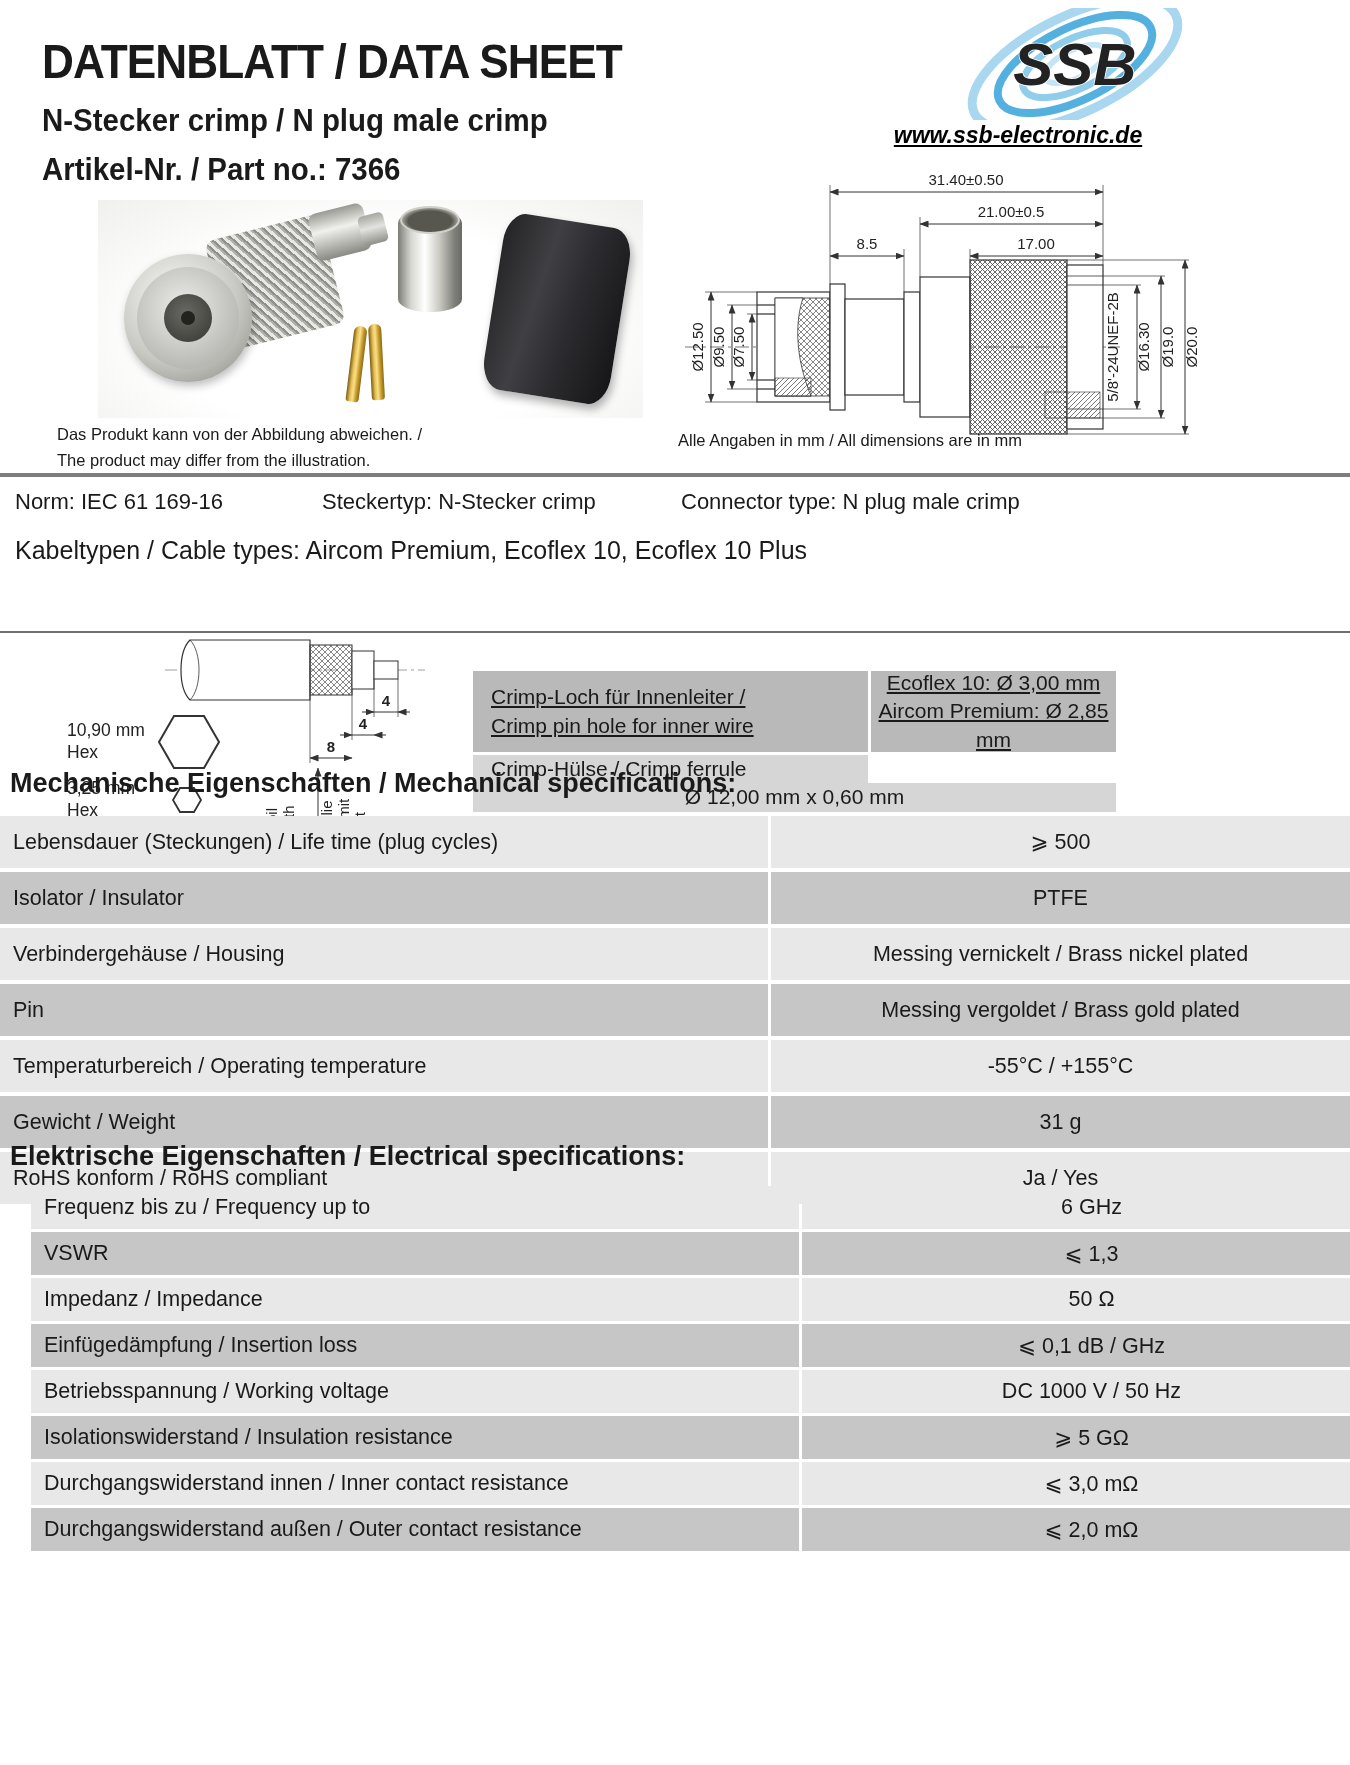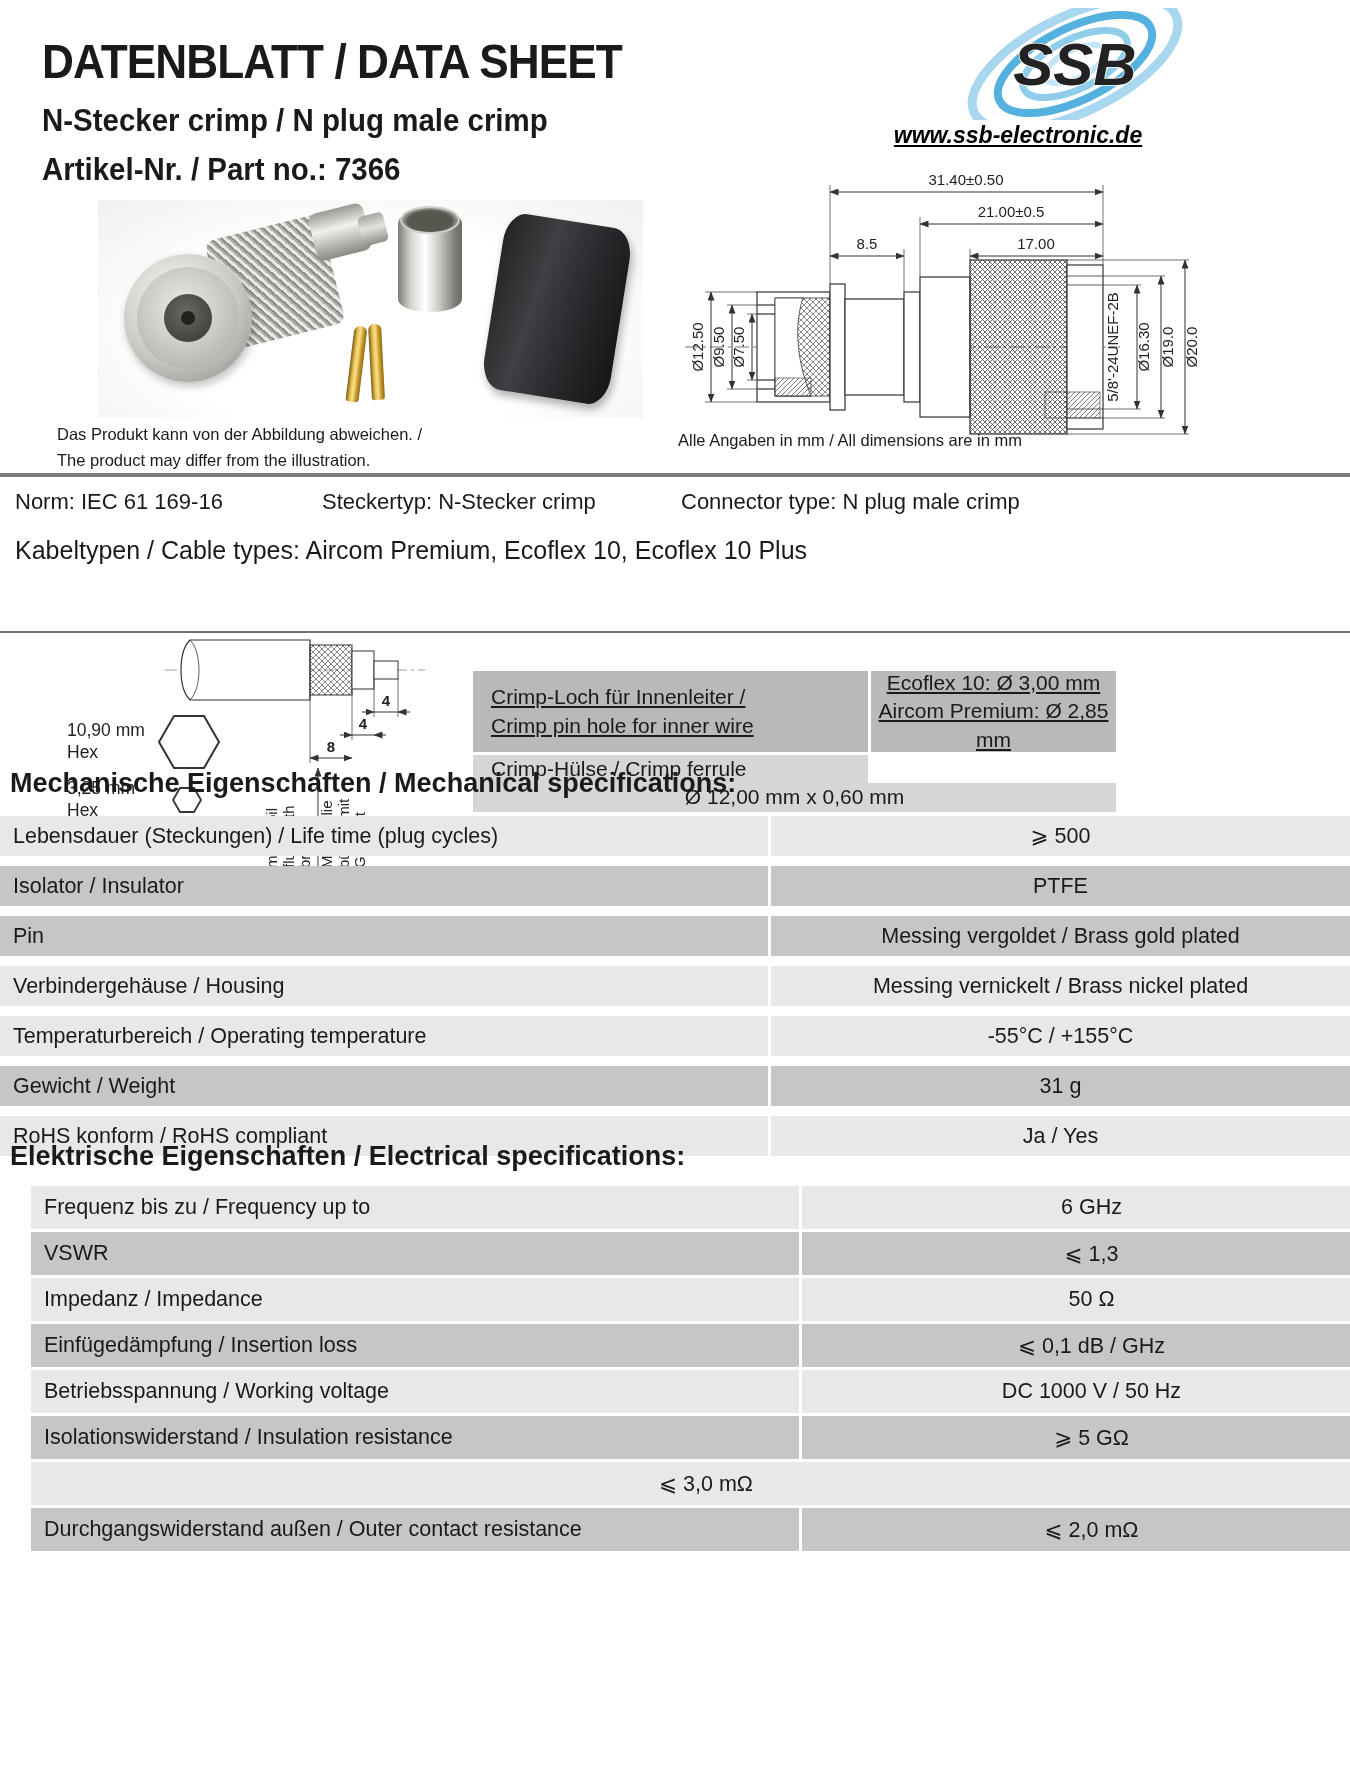--- a/index.html
+++ b/index.html
@@ -66,21 +66,21 @@
             justify-content:center;margin-right:3px;line-height:1.35;}
   .crow .cv{flex:1;display:flex;flex-direction:column;justify-content:center;text-align:center;line-height:1.35;}
   .crow.dark .cl,.crow.dark .cv{background:#b9b9b9;}
   .crow.light .cl,.crow.light .cv{background:#d6d6d6;}
   .crow.r1{height:81px;text-decoration:underline;}
   .crow.r2{height:48px;flex-direction:column;}
   
   .sec-head{left:10px;font-size:27px;font-weight:bold;}
   .spec-table{left:0;width:1350px;}
   .spec-row{display:flex;}
-  .mech .spec-row{height:40px;margin-bottom:10px;}
+  .mech .spec-row{height:52px;margin-bottom:4px;}
   .elec .spec-row{height:43px;margin-bottom:3px;}
   .spec-row .l{width:768px;box-sizing:border-box;padding-left:13px;display:flex;align-items:center;
                margin-right:3px;font-size:21.5px;}
   .spec-row .v{flex:1;display:flex;align-items:center;justify-content:center;font-size:21.5px;}
   .spec-row.light .l,.spec-row.light .v{background:#e8e8e8;}
   .spec-row.dark .l,.spec-row.dark .v{background:#c6c6c6;}
 </style>
 </head>
 <body>
 
@@ -292,29 +292,29 @@
   <div class="abs sec-head" style="top:768px;">Mechanische Eigenschaften / Mechanical specifications:</div>
   <div class="abs spec-table mech" style="top:816px;">
     <div class="spec-row light">
         <div class="l">Lebensdauer (Steckungen) / Life time (plug cycles)</div>
         <div class="v">⩾ 500</div>
       </div>
     <div class="spec-row dark">
         <div class="l">Isolator / Insulator</div>
         <div class="v">PTFE</div>
       </div>
+    <div class="spec-row light">
+        <div class="l">Verbindergehäuse / Housing</div>
+        <div class="v">Messing vernickelt / Brass nickel plated</div>
+      </div>
     <div class="spec-row dark">
         <div class="l">Pin</div>
         <div class="v">Messing vergoldet / Brass gold plated</div>
       </div>
     <div class="spec-row light">
-        <div class="l">Verbindergehäuse / Housing</div>
-        <div class="v">Messing vernickelt / Brass nickel plated</div>
-      </div>
-    <div class="spec-row light">
         <div class="l">Temperaturbereich / Operating temperature</div>
         <div class="v">-55°C / +155°C</div>
       </div>
     <div class="spec-row dark">
         <div class="l">Gewicht / Weight</div>
         <div class="v">31 g</div>
       </div>
     <div class="spec-row light">
         <div class="l">RoHS konform / RoHS compliant</div>
         <div class="v">Ja / Yes</div>
@@ -341,20 +341,21 @@
       </div>
     <div class="spec-row light">
         <div class="l">Betriebsspannung / Working voltage</div>
         <div class="v">DC 1000 V / 50 Hz</div>
       </div>
     <div class="spec-row dark">
         <div class="l">Isolationswiderstand / Insulation resistance</div>
         <div class="v">⩾ 5 GΩ</div>
       </div>
     <div class="spec-row light">
+        <div class="l">Durchgangswiderstand innen / Inner contact resistance</div>
         <div class="v">⩽ 3,0 mΩ</div>
       </div>
     <div class="spec-row dark">
         <div class="l">Durchgangswiderstand außen / Outer contact resistance</div>
         <div class="v">⩽ 2,0 mΩ</div>
       </div>
   </div>
 
 </div>
 

